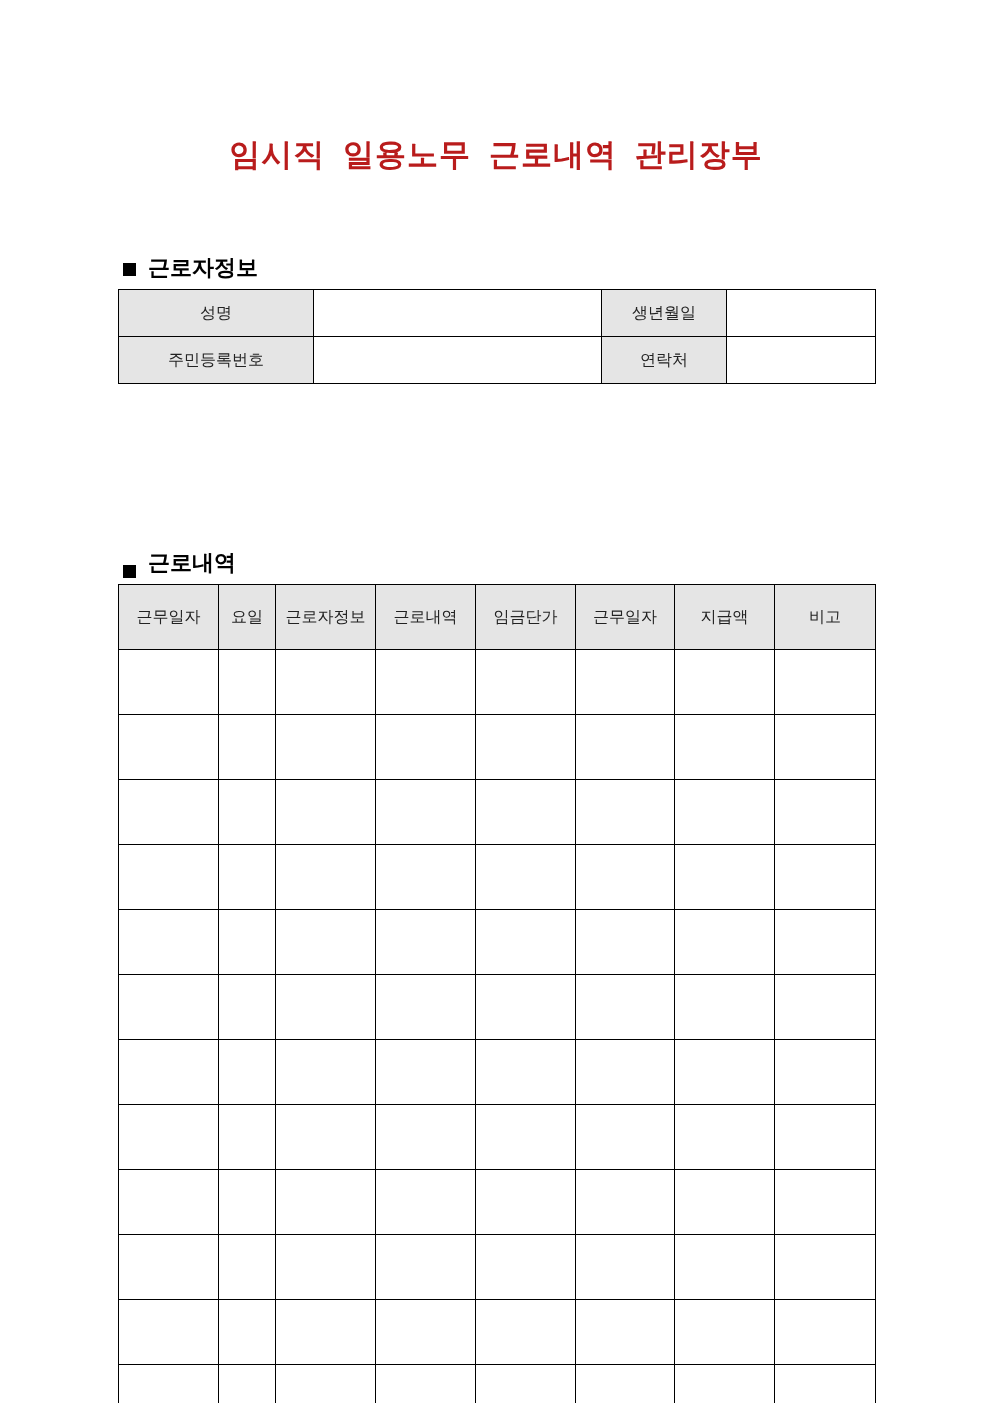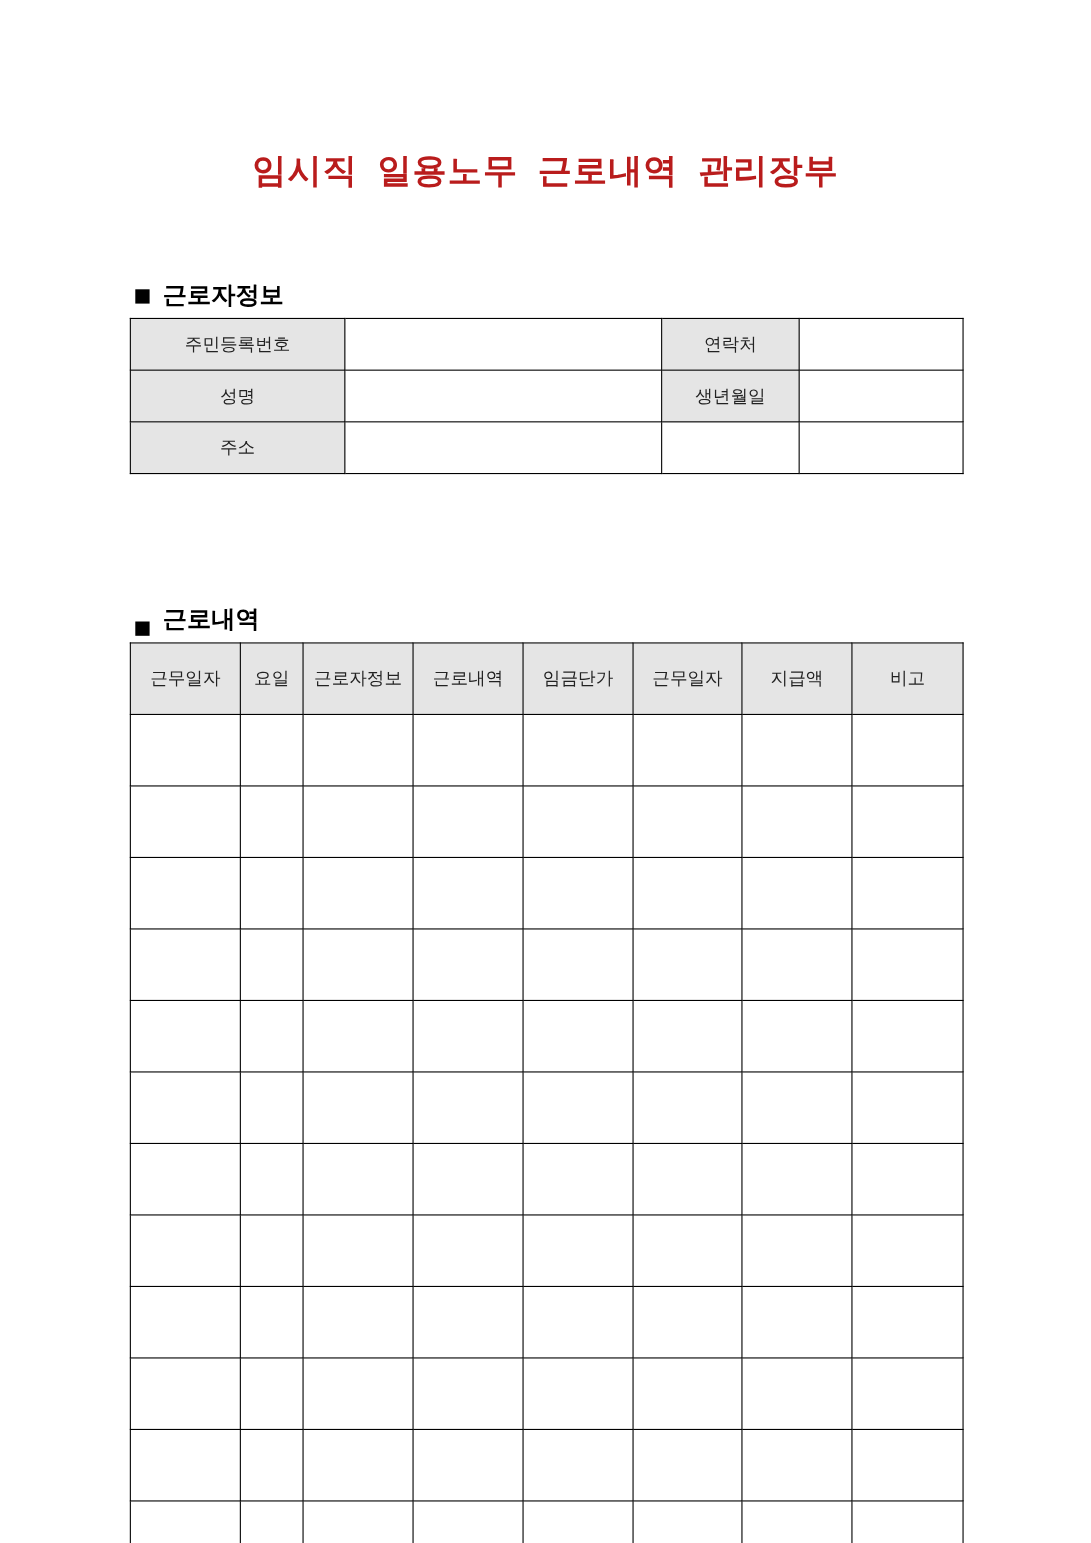--- a/index.html
+++ b/index.html
@@ -48,35 +48,29 @@
 
 <table id="info-table">
   <colgroup>
     <col style="width:195px">
       <col style="width:288px">
       <col style="width:125px">
       <col style="width:149px">
   </colgroup>
   <tbody id="info-body">
       <tr>
+        <td class="lbl">성명</td>
+        <td></td>
+        <td class="lbl">생년월일</td>
+        <td></td>
+      </tr>
+      <tr>
         <td class="lbl">주민등록번호</td>
         <td></td>
         <td class="lbl">연락처</td>
-        <td></td>
-      </tr>
-      <tr>
-        <td class="lbl">성명</td>
-        <td></td>
-        <td class="lbl">생년월일</td>
-        <td></td>
-      </tr>
-      <tr>
-        <td class="lbl">주소</td>
-        <td></td>
-        <td></td>
         <td></td>
       </tr>
     </tbody>
 </table>
 
 <div class="section-heading" style="top:548px;align-items:flex-end;">
   <span class="sq"></span>
   <span>근로내역</span>
 </div>
 

